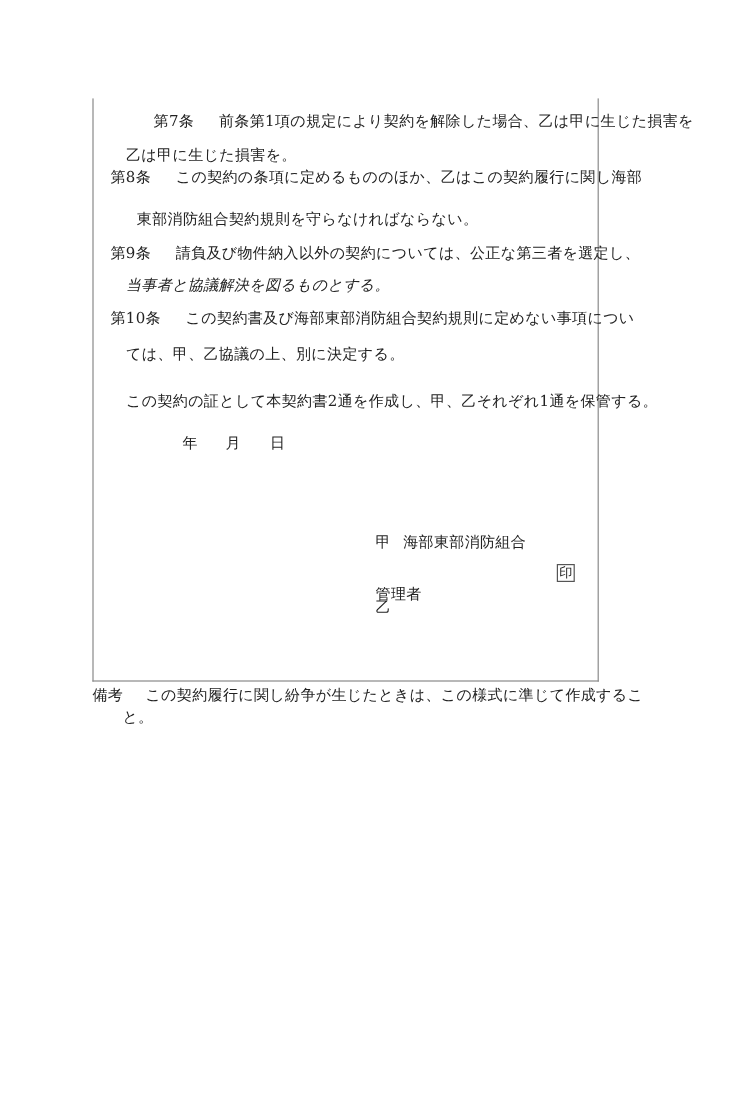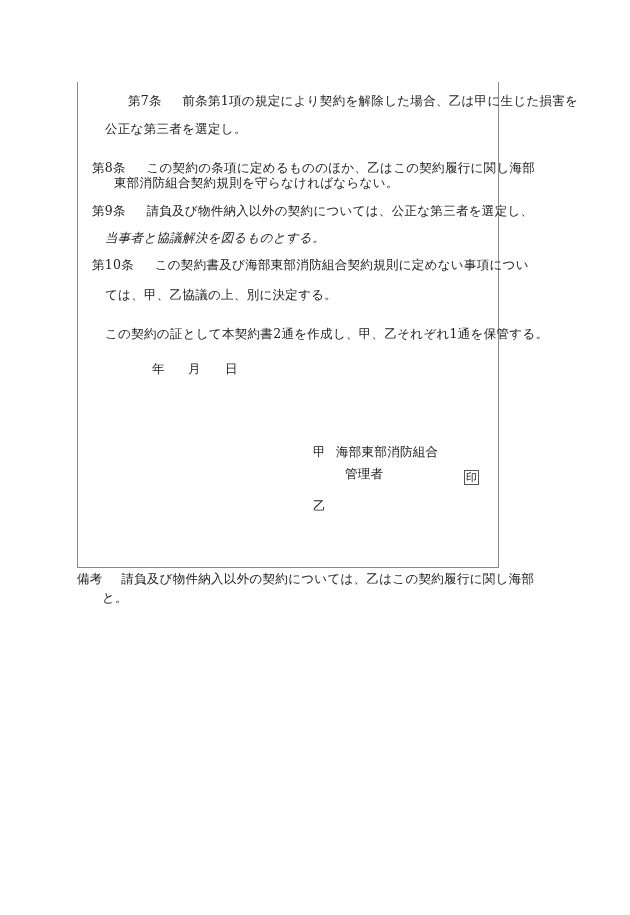--- a/index.html
+++ b/index.html
@@ -49,23 +49,23 @@
 </head>
 <body>
 
 <div class="box"></div>
 
 <div class="line" style="left:92px; top:93px;margin-left:36px;">
   <span>第7条</span>
   <span style="display:inline-block; width:12px;"></span>
   <span>前条第1項の規定により契約を解除した場合、乙は甲に生じた損害を</span>
 </div>
-<div class="line" style="left:105px; top:121px;">公正な第三者を選定し。</div>
+<div class="line" style="left:105px; top:121px;">乙は甲に生じた損害を。</div>
 
-<div class="line" style="left:92px; top:160px;">
+<div class="line" style="left:92px; top:140px;">
   <span>第8条</span>
   <span style="display:inline-block; width:12px;"></span>
   <span>この契約の条項に定めるもののほか、乙はこの契約履行に関し海部</span>
 </div>
 <div class="line" style="left:114px; top:175px;">東部消防組合契約規則を守らなければならない。</div>
 
 <div class="line" style="left:92px; top:203px;">
   <span>第9条</span>
   <span style="display:inline-block; width:12px;"></span>
   <span>請負及び物件納入以外の契約については、公正な第三者を選定し、</span>
@@ -80,22 +80,22 @@
 <div class="line" style="left:105px; top:287px;">ては、甲、乙協議の上、別に決定する。</div>
 
 <div class="line" style="left:105px; top:326px;">この契約の証として本契約書2通を作成し、甲、乙それぞれ1通を保管する。</div>
 
 <div class="line" style="left:152px; top:361px;">年</div>
 <div class="line" style="left:188px; top:361px;">月</div>
 <div class="line" style="left:225px; top:361px;">日</div>
 
 <div class="line" style="left:313px; top:444px;">甲</div>
 <div class="line" style="left:336px; top:444px;">海部東部消防組合</div>
-<div class="line" style="left:313px; top:466px;margin-left:32px;">管理者</div>
+<div class="line" style="left:313px; top:487px;">管理者</div>
 <div class="seal">印</div>
 <div class="line" style="left:313px; top:498px;">乙</div>
 
 <div class="line" style="left:77px; top:571px;">
   <span>備考</span>
   <span style="display:inline-block; width:10px;"></span>
-  <span>請負及び物件納入以外の契約については、乙はこの契約履行に関し海部</span>
+  <span>この契約履行に関し紛争が生じたときは、この様式に準じて作成するこ</span>
 </div>
 <div class="line" style="left:102px; top:590px;">と。</div>
 
 </body></html>

